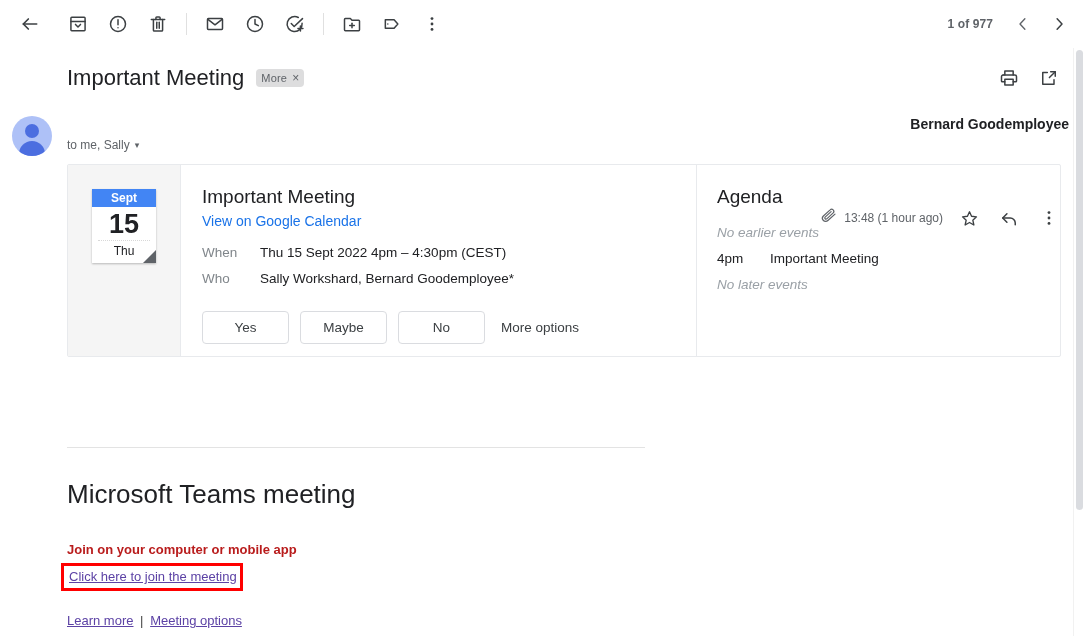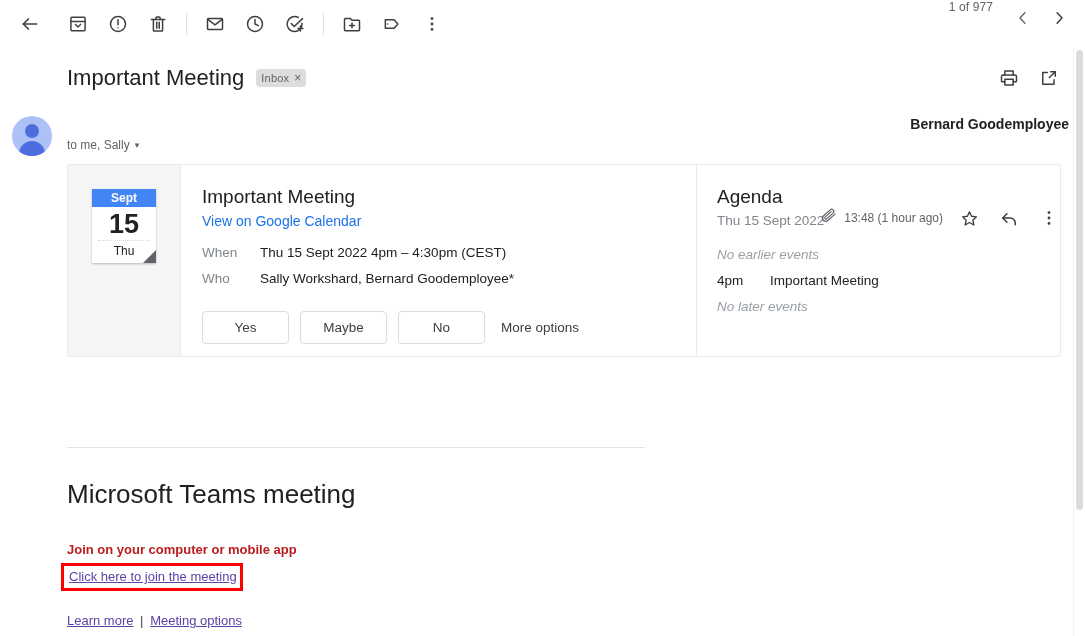--- a/index.html
+++ b/index.html
@@ -43,21 +43,22 @@
     background: #e0e0e0;
     margin: 0 8px;
     flex: 0 0 auto;
   }
   .toolbar-right {
     position: absolute;
     right: 8px;
     top: 0;
     height: 48px;
     display: flex;
-    align-items: flex-start;
+    align-items: center;
+    font-weight: bold;
   }
   .pager-count {
     font-size: 12px;
     color: #5f6368;
     letter-spacing: .1px;
     margin-right: 12px;
     white-space: nowrap;
   }
   .pager-btn {
     width: 36px;
@@ -494,21 +495,21 @@
       <svg width="18" height="18" viewBox="0 0 24 24" fill="none" stroke="#3c4043" stroke-width="2" stroke-linecap="round" stroke-linejoin="round">
         <polyline points="9.5 5 16 12 9.5 19"></polyline>
       </svg>
     </div>
   </div>
 </div>
 
 <div class="subject-row">
   <span class="subject-title">Important Meeting</span>
   <span class="label-chip">
-    <span>Inbox</span>
+    <span>More</span>
     <span class="chip-x">×</span>
   </span>
 
   <div class="subject-actions">
     <div class="icon-btn">
       <svg width="20" height="20" viewBox="0 0 24 24" fill="none" stroke="#3c4043" stroke-width="1.8" stroke-linecap="round" stroke-linejoin="round">
         <polyline points="7 8.5 7 3.5 17 3.5 17 8.5"></polyline>
         <path d="M5 8.5h14a2 2 0 0 1 2 2v5a1 1 0 0 1-1 1h-3"></path>
         <path d="M7 16.5H4a1 1 0 0 1-1-1v-5a2 2 0 0 1 2-2"></path>
         <rect x="7" y="13.5" width="10" height="7"></rect>
@@ -591,21 +592,20 @@
     <div class="rsvp-row">
       <button class="rsvp-btn">Yes</button>
       <button class="rsvp-btn">Maybe</button>
       <button class="rsvp-btn">No</button>
       <span class="more-options">More options</span>
     </div>
   </div>
 
   <div class="agenda-col">
     <div class="agenda-title">Agenda</div>
-    <div class="agenda-date">Thu 15 Sept 2022</div>
     <div class="agenda-empty">No earlier events</div>
     <div class="agenda-event">
       <span class="agenda-time">4pm</span>
       <span>Important Meeting</span>
     </div>
     <div class="agenda-empty later">No later events</div>
   </div>
 </div>
 
 <div class="body-content">

